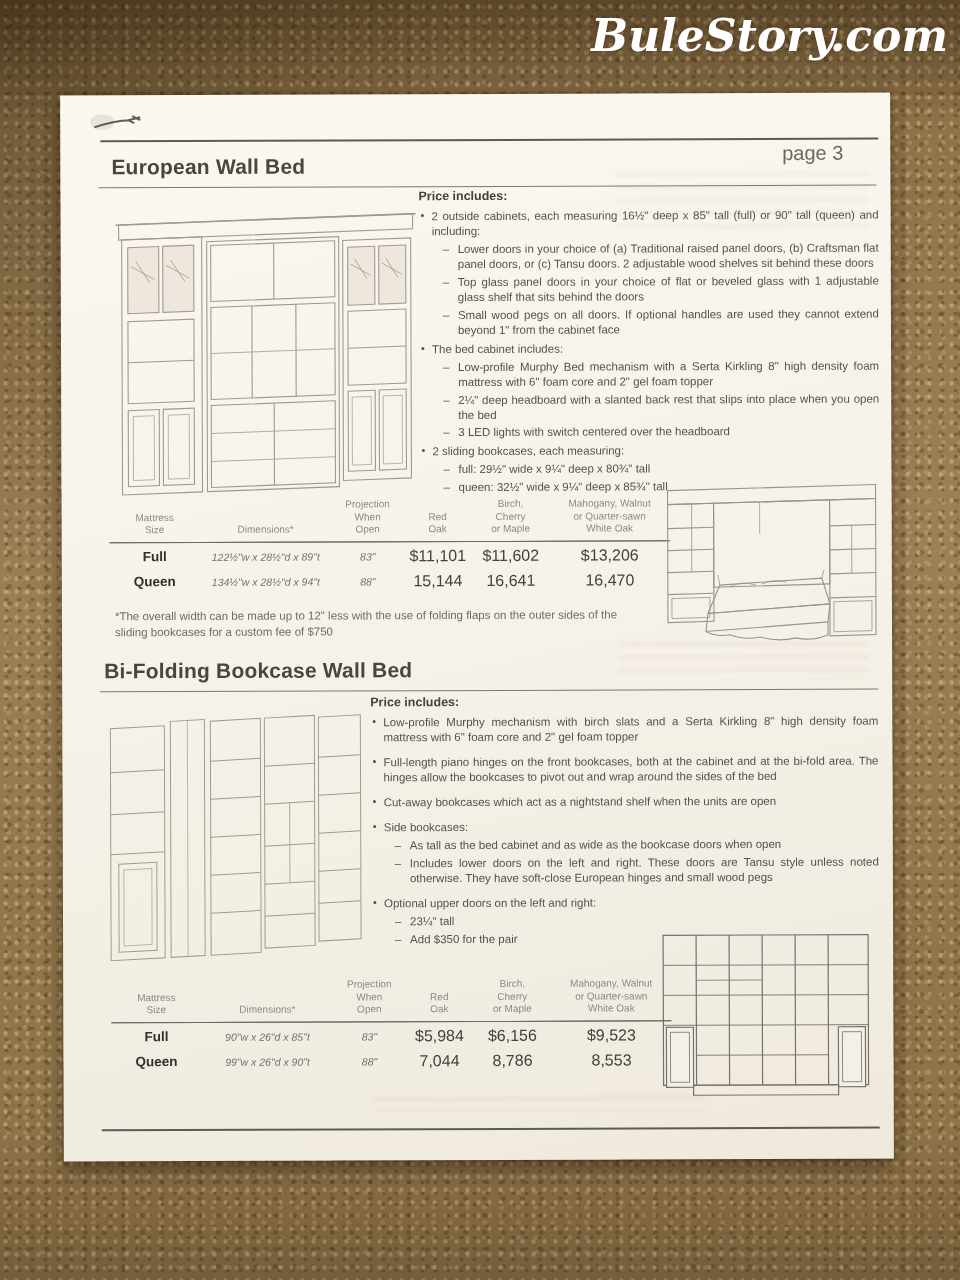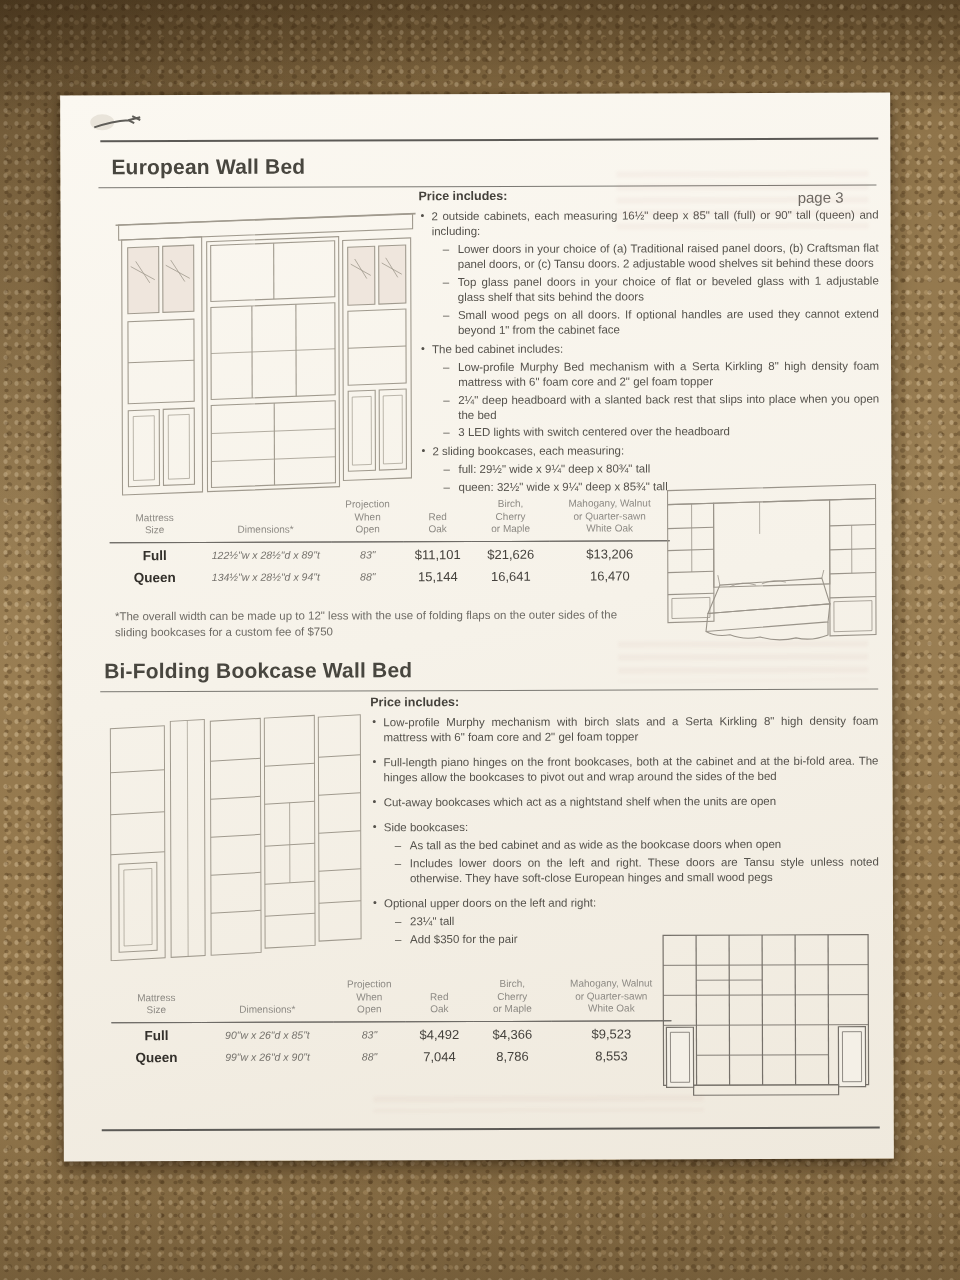--- a/index.html
+++ b/index.html
@@ -19,50 +19,51 @@
                radial-gradient(ellipse at 0% 0%,rgba(30,18,6,.30),transparent 34%);}
   .watermark{position:absolute;top:10px;left:548px;width:400px;text-align:right;
     font-family:"DejaVu Serif",serif;font-style:italic;font-weight:700;font-size:44px;
     color:#ffffff;text-shadow:0 1px 4px rgba(50,30,10,.35);z-index:3;}
   .sheet{position:absolute;left:62px;top:94px;width:830px;height:1066px;z-index:2;
     background:linear-gradient(168deg,#fbf8f1 0%,#f6f2e9 50%,#efe9dd 100%);
     box-shadow:0 8px 22px rgba(35,22,8,.5),0 2px 6px rgba(35,22,8,.35);
     transform:rotate(-0.2deg);color:#55524c;}
   .rule{position:absolute;background:#5c5a56;height:2px;}
   .rule.thin{height:1px;background:#7a7872;}
-  .page-label{position:absolute;top:49px;right:47px;font-size:15px;color:#6b6862;margin-top:47px;}
+  .page-label{position:absolute;top:49px;right:47px;font-size:20px;color:#6b6862;}
   .sec-title{position:absolute;font-size:21px;font-weight:600;color:#48463f;letter-spacing:.2px;}
   .pi{font-size:12.5px;font-weight:700;color:#45423c;margin:0 0 5px;}
   .col{position:absolute;font-size:11.5px;line-height:1.3;color:#55524c;}
   .bullets{margin:2px 0 0;padding:0;list-style:none;}
   .bullets>li{position:relative;padding-left:13px;margin-bottom:4px;}
   .bullets>li::before{content:"\2022";position:absolute;left:2px;top:-1px;font-size:11px;color:#55524c;}
   .bullets.spaced>li{margin-bottom:10px;}
   .bt,.subs>li{text-align:justify;}
   .subs{margin:3px 0 0;padding:0;list-style:none;}
   .subs>li{position:relative;padding-left:16px;margin:0 0 3px 10px;}
   .subs>li::before{content:"\2013";position:absolute;left:1px;top:0;color:#55524c;}
   .price-table{position:absolute;border-collapse:collapse;table-layout:fixed;width:560px;}
   .price-table th{font-size:10px;font-weight:400;color:#8d8a84;white-space:pre-line;
     text-align:center;vertical-align:bottom;line-height:1.25;padding:0 2px 5px;
     border-bottom:1.5px solid #6e6b66;}
-  .price-table td{text-align:center;padding:5px 2px 2px;font-size:13px;color:#45423d;}
+  .price-table td{text-align:center;padding:5px 2px 2px;font-size:16px;color:#45423d;}
   .price-table td.c0{font-weight:700;color:#33302b;font-size:13.5px;}
   .price-table td.c1,.price-table td.c2{font-style:italic;font-size:10.5px;color:#75726c;}
   .footnote{position:absolute;font-size:11.5px;line-height:1.35;color:#6f6c66;}
   .illo{position:absolute;}
   .illo svg{display:block;width:100%;height:100%;}
   .ghost{position:absolute;filter:blur(1.5px);opacity:.55;pointer-events:none;
     background:repeating-linear-gradient(180deg,rgba(170,105,95,.10) 0 6px,rgba(170,105,95,0) 6px 13px);}
 </style>
 </head>
 <body>
 
 <div class="stage">
 
+  <div class="watermark">BuleStory.com</div>
 
   <div class="sheet">
 
     <svg class="illo" style="left:28px;top:14px;width:70px;height:26px" viewBox="0 0 70 26">
       <ellipse cx="14" cy="13" rx="12" ry="8" fill="#e9e4da" stroke="none"></ellipse>
       <path d="M6 18 Q 24 12 40 11 L 52 8 M40 11 l6 3 M44 7 l8 4" fill="none" stroke="#5f5d58" stroke-width="2"></path>
     </svg>
 
     <div class="rule" style="left:40px;top:45px;width:778px"></div>
     <div class="page-label">page 3</div>
@@ -168,21 +169,21 @@
 or Quarter-sawn
 White Oak</th>
         </tr>
       </thead>
       <tbody>
         <tr>
           <td class="c0">Full</td>
           <td class="c1">122½"w x 28½"d x 89"t</td>
           <td class="c2">83"</td>
           <td>$11,101</td>
-          <td>$21,626</td>
+          <td>$11,602</td>
           <td>$13,206</td>
         </tr>
         <tr>
           <td class="c0">Queen</td>
           <td class="c1">134½"w x 28½"d x 94"t</td>
           <td class="c2">88"</td>
           <td>15,144</td>
           <td>16,641</td>
           <td>16,470</td>
         </tr>
@@ -342,22 +343,22 @@
           <th>Mahogany, Walnut
 or Quarter-sawn
 White Oak</th>
         </tr>
       </thead>
       <tbody>
         <tr>
           <td class="c0">Full</td>
           <td class="c1">90"w x 26"d x 85"t</td>
           <td class="c2">83"</td>
-          <td>$4,492</td>
-          <td>$4,366</td>
+          <td>$5,984</td>
+          <td>$6,156</td>
           <td>$9,523</td>
         </tr>
         <tr>
           <td class="c0">Queen</td>
           <td class="c1">99"w x 26"d x 90"t</td>
           <td class="c2">88"</td>
           <td>7,044</td>
           <td>8,786</td>
           <td>8,553</td>
         </tr>

